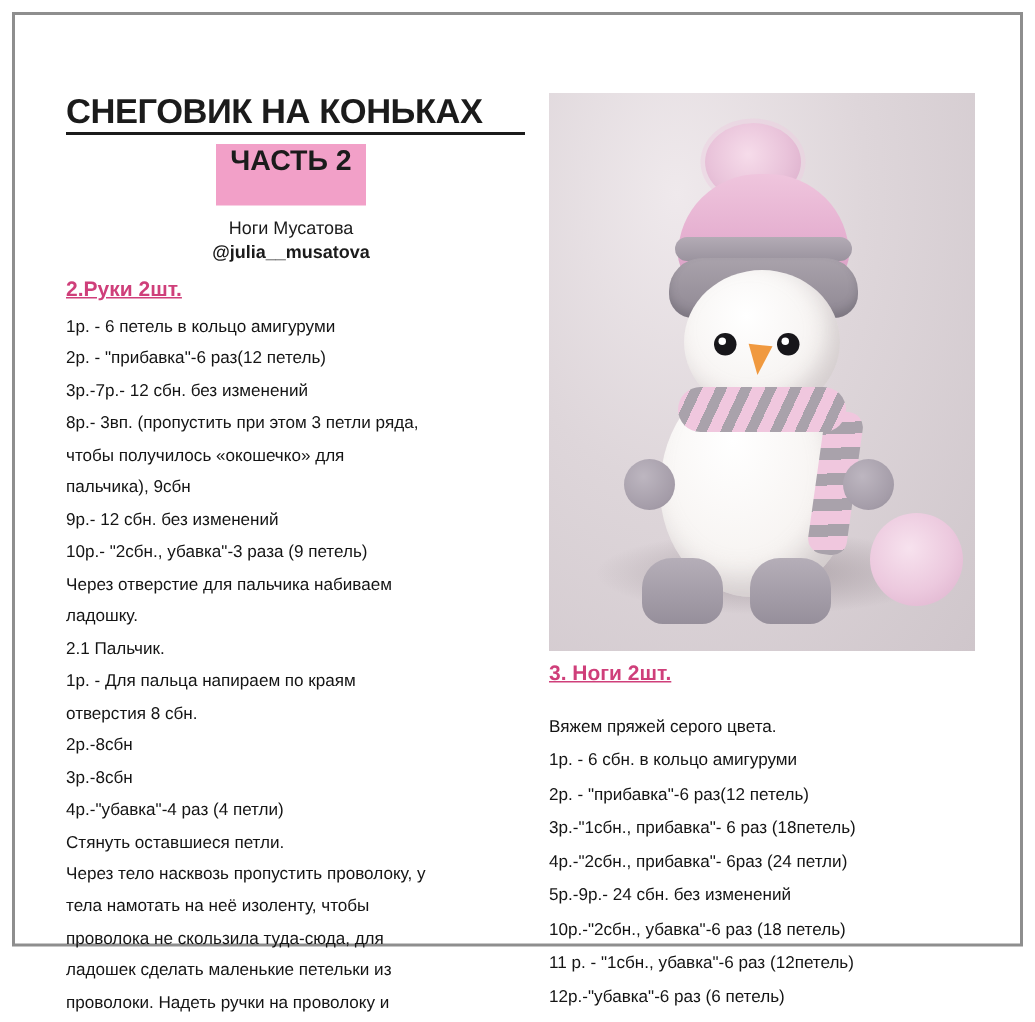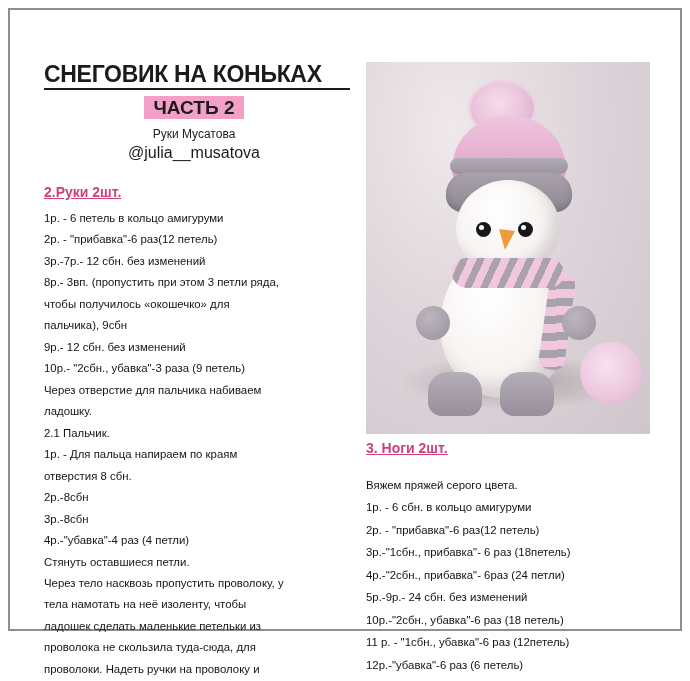--- a/index.html
+++ b/index.html
@@ -63,34 +63,35 @@
     margin-top: 6px;
     text-align: center;
     width: 300px;
   }
   .part-badge {
     display: inline-block;
     background: #f2a0c8;
     color: #1b1b1b;
     font-size: 19px;
     font-weight: bold;
-    padding: 1px 10px 0 10px;
+    padding: 1px 10px 18px 10px;
     letter-spacing: 0px;
   }
   .author {
     margin-top: 7px;
     width: 300px;
     text-align: center;
     font-size: 12px;
     color: #1b1b1b;
     line-height: 1.35;
   }
   .author .nick {
     display: block;
-    font-size: 16px;
+    font-size: 12px;
+    font-weight: bold;
   }
 
   
   .left-col {
     position: absolute;
     left: 14px;
     top: 152px;
     width: 305px;
   }
   .section-head {
@@ -282,21 +283,21 @@
   <div class="frame">
     <div class="inner">
 
       <div class="title-wrap">
         <div class="title">СНЕГОВИК НА КОНЬКАХ</div>
         <div class="title-underline"></div>
         <div class="part-row">
           <span class="part-badge">ЧАСТЬ 2</span>
         </div>
         <div class="author">
-          <span>Руки   Мусатова</span>
+          <span>Ноги   Мусатова</span>
           <span class="nick">@julia__musatova</span>
         </div>
       </div>
 
       <div class="left-col">
         <div class="section-head">2.Руки 2шт.</div>
         <p class="body-line">1р. - 6 петель в кольцо амигуруми</p>
         <p class="body-line">2р. - "прибавка"-6 раз(12 петель)</p>
         <p class="body-line">3р.-7р.- 12 сбн. без изменений</p>
         <p class="body-line">8р.- 3вп. (пропустить при этом 3 петли ряда,</p>
@@ -308,22 +309,22 @@
         <p class="body-line">ладошку.</p>
         <p class="body-line">2.1 Пальчик.</p>
         <p class="body-line">1р. - Для пальца напираем по краям</p>
         <p class="body-line">отверстия 8 сбн.</p>
         <p class="body-line">2р.-8сбн</p>
         <p class="body-line">3р.-8сбн</p>
         <p class="body-line">4р.-"убавка"-4 раз (4 петли)</p>
         <p class="body-line">Стянуть оставшиеся петли.</p>
         <p class="body-line">Через тело насквозь пропустить проволоку, у</p>
         <p class="body-line">тела намотать на неё изоленту, чтобы</p>
+        <p class="body-line">проволока не скользила туда-сюда, для</p>
         <p class="body-line">ладошек сделать маленькие петельки из</p>
-        <p class="body-line">проволока не скользила туда-сюда, для</p>
         <p class="body-line">проволоки. Надеть ручки на проволоку и</p>
 
       </div>
 
       <div class="photo">
         <div class="photo-bg"></div>
         <div class="sn pompom"></div>
         <div class="sn hat-body"></div>
         <div class="sn hat-stripe"></div>
         <div class="sn hat-brim"></div>

